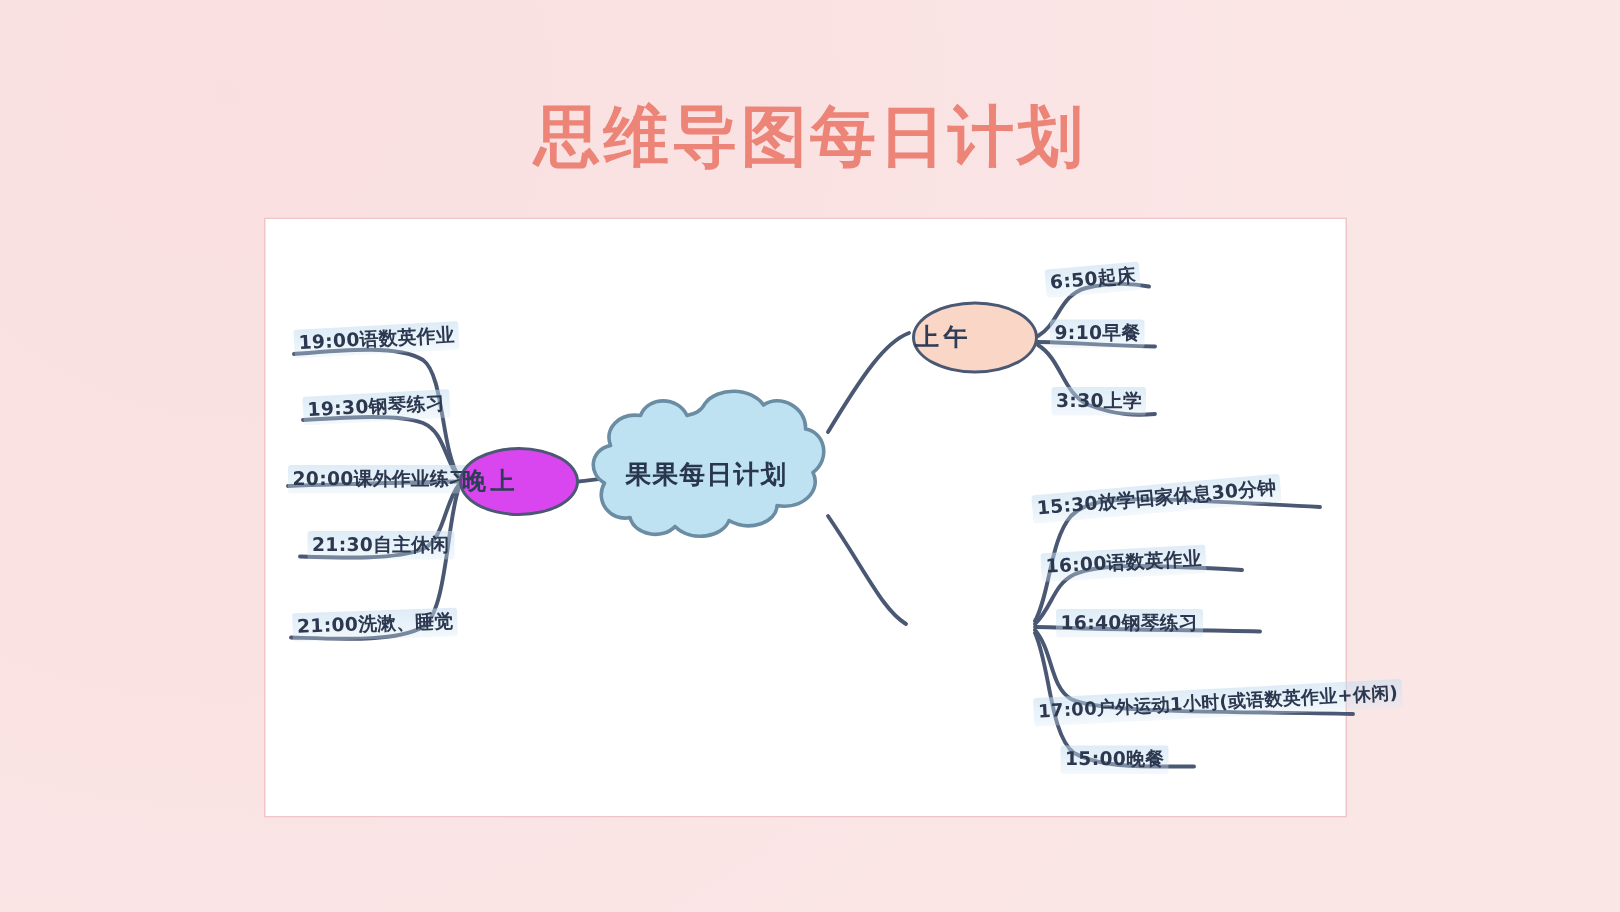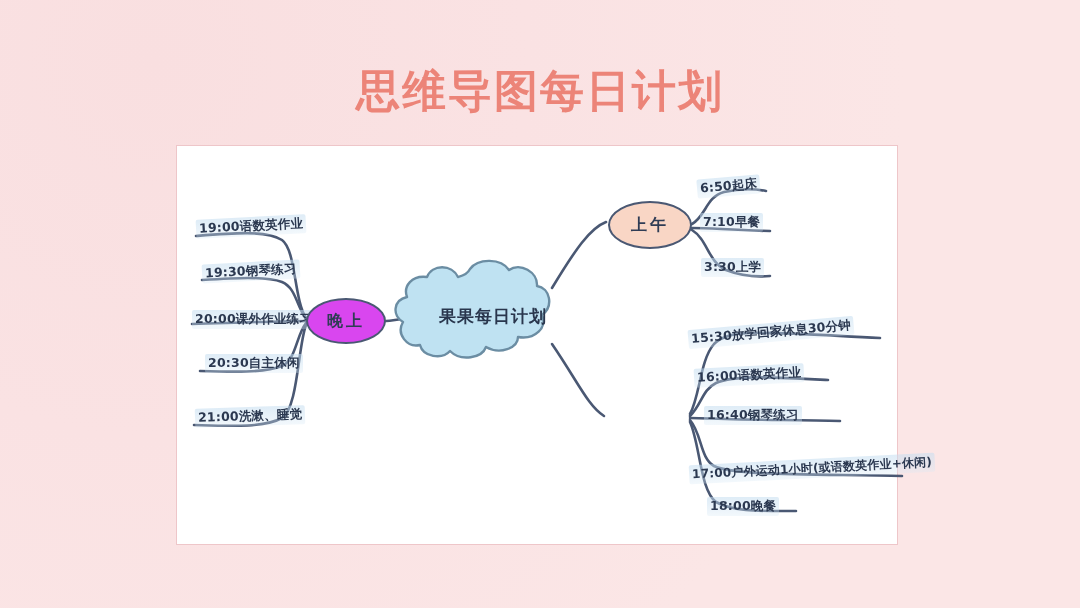--- a/index.html
+++ b/index.html
@@ -21,21 +21,21 @@
 
   .card{
     position:absolute;left:176px;top:145px;width:722px;height:400px;
     background:#ffffff;border:1.5px solid #eec6c9;
     box-sizing:border-box;
   }
 
   .canvas{position:absolute;left:0;top:0;width:1080px;height:608px;}
 
   .node{
-    position:absolute;display:flex;align-items:center;justify-content:center;
+    position:absolute;display:flex;align-items:center;
     box-sizing:border-box;
     color:#2f3c55;font-weight:700;
     letter-spacing:3px;
     text-align:center;
   }
   .node.ellipse{border-radius:50%;border:2.4px solid #4a5873;}
   .n-center{
     left:417px;top:275px;width:152px;height:82px;
     font-size:17px;letter-spacing:1px;color:#29364d;
     z-index:4;
@@ -116,28 +116,28 @@
   <div class="node ellipse n-morning">
     <span>上午</span>
   </div>
 
 
   <div class="node ellipse n-evening">
     <span>晚上</span>
   </div>
 
   <div class="leaf" style="left:697px;top:177px;transform:rotate(-5deg);">6:50起床</div>
-  <div class="leaf" style="left:700px;top:213px;">7:10早餐</div>
+  <div class="leaf" style="left:700px;top:213px;">9:10早餐</div>
   <div class="leaf" style="left:701px;top:258px;">3:30上学</div>
 
   <div class="leaf" style="left:688px;top:323px;transform:rotate(-5deg);">15:30放学回家休息30分钟</div>
   <div class="leaf" style="left:694px;top:366px;transform:rotate(-3deg);">16:00语数英作业</div>
   <div class="leaf" style="left:704px;top:406px;">16:40钢琴练习</div>
   <div class="leaf sm" style="left:689px;top:459px;transform:rotate(-3deg);">17:00户外运动1小时(或语数英作业+休闲)</div>
-  <div class="leaf" style="left:707px;top:497px;">18:00晚餐</div>
+  <div class="leaf" style="left:707px;top:497px;">15:00晚餐</div>
 
   <div class="leaf" style="left:196px;top:217px;transform:rotate(-3deg);">19:00语数英作业</div>
   <div class="leaf" style="left:202px;top:262px;transform:rotate(-3deg);">19:30钢琴练习</div>
   <div class="leaf" style="left:192px;top:310px;">20:00课外作业练习</div>
-  <div class="leaf" style="left:205px;top:354px;">20:30自主休闲</div>
+  <div class="leaf" style="left:205px;top:354px;">21:30自主休闲</div>
   <div class="leaf" style="left:195px;top:407px;transform:rotate(-2deg);">21:00洗漱、睡觉</div>
 
 </div>
 
 </body></html>

